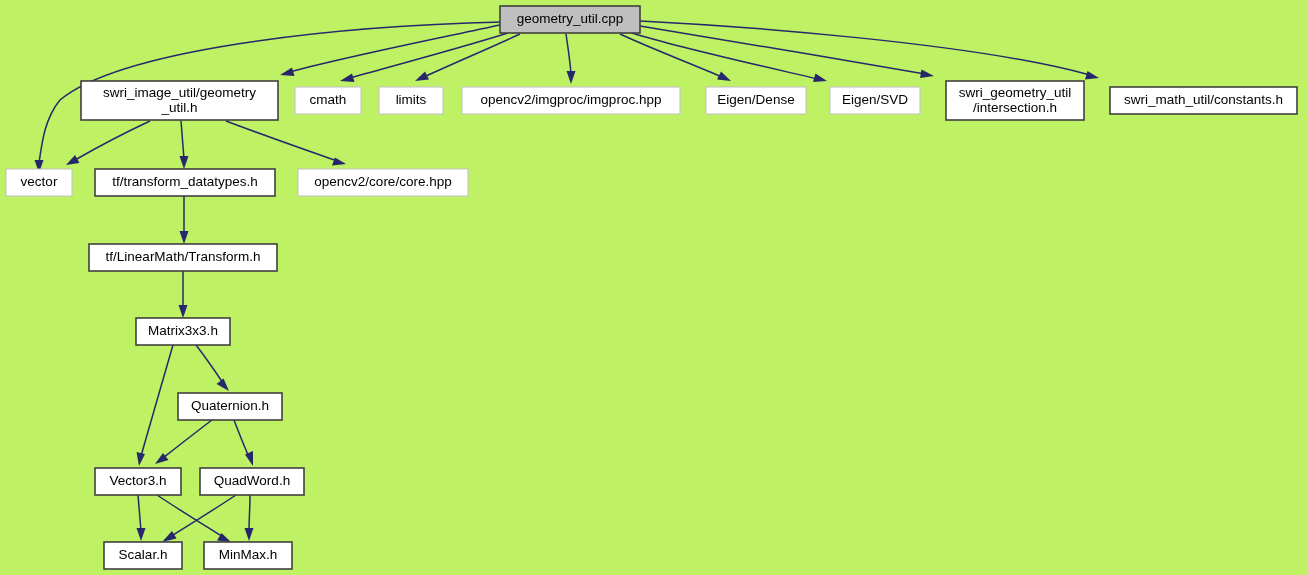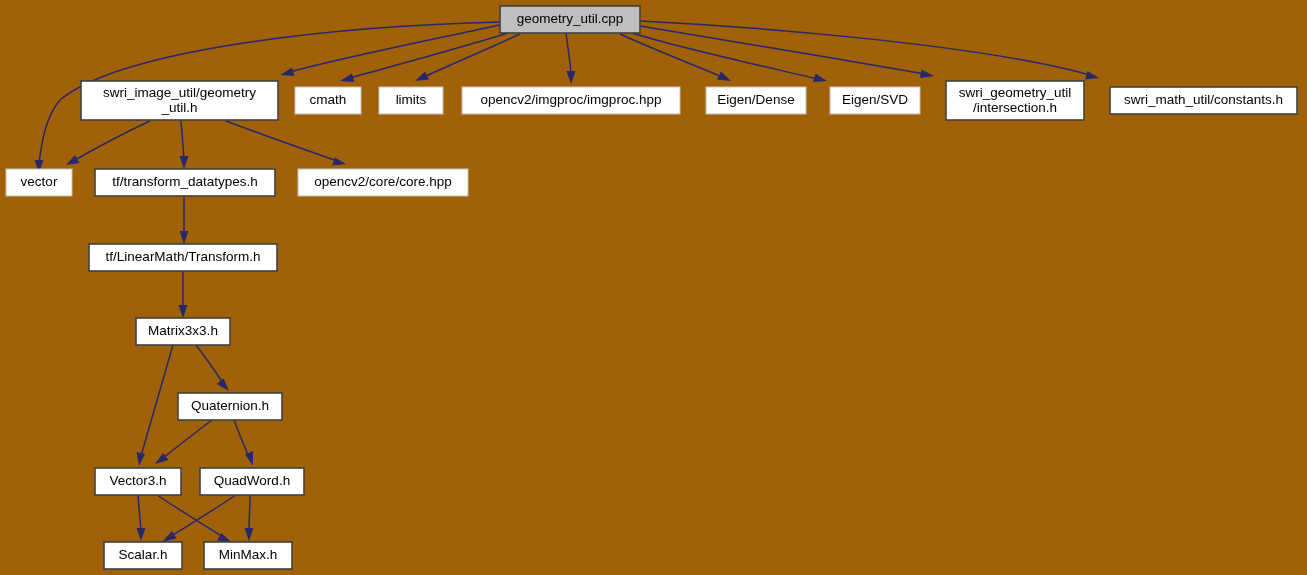--- a/index.html
+++ b/index.html
@@ -8,21 +8,21 @@
     padding: 0;
     background: #ffffff;
   }
   body {
     font-family: "Liberation Sans", sans-serif;
   }
   #graph-root {
     position: relative;
     width: 1307px;
     height: 575px;
-    background: #a16207;
+    background: #bef264;
     overflow: hidden;
   }
   svg#dep-graph {
     display: block;
     width: 1307px;
     height: 575px;
   }
   .node-box {
     fill: #ffffff;
     stroke: #c0c0c0;

